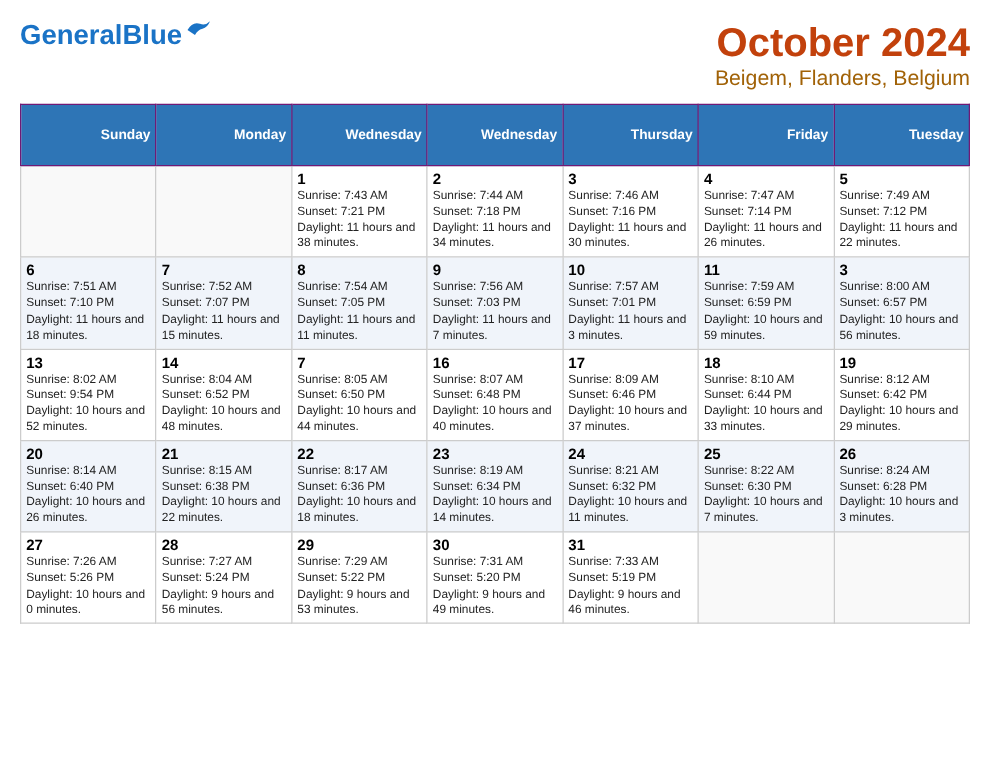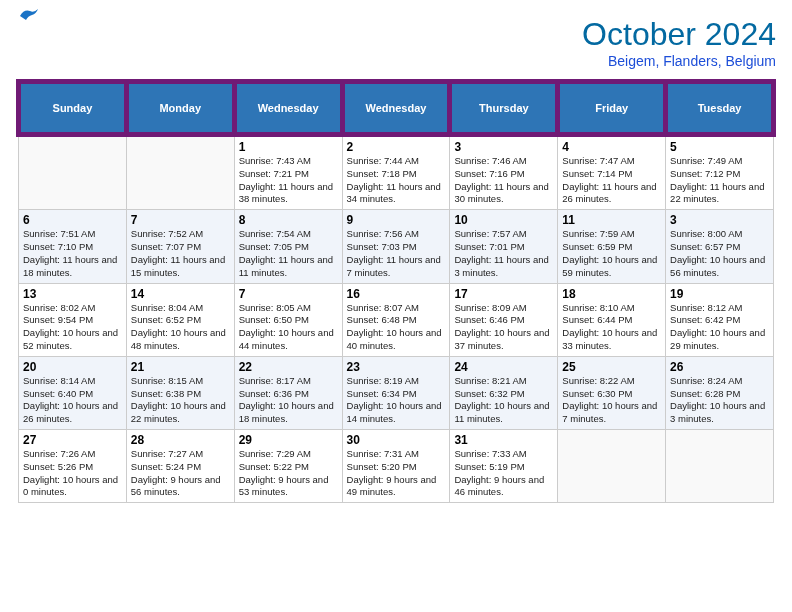--- a/index.html
+++ b/index.html
@@ -24,40 +24,40 @@
     .logo-text {
       font-size: 22px;
       font-weight: bold;
       color: #333;
       line-height: 1.1;
     }
     .logo-text span { color: #1a73c6; }
     .title-area { text-align: right; }
     .month-title {
       font-size: 32px;
-      font-weight: normal;
-      color: #0369a1;
+      font-weight: bold;
+      color: #c2410c;
     }
     .subtitle {
-      font-size: 14px;
-      color: #1d4ed8;
+      font-size: 17px;
+      color: #a16207;
     }
     .calendar {
       width: 100%;
       border-collapse: collapse;
       font-size: 10px;
     }
     .calendar th {
       background: #2e75b6;
       color: #fff;
       padding: 18px 4px;
-      text-align: center;
+      text-align: right;
       font-size: 11px;
       font-weight: bold;
-      border: 5px solid #701a75;
+      border: 1px solid #701a75;
     }
     .calendar td {
       vertical-align: top;
       border: 1px solid #ccc;
       padding: 3px 4px;
       width: 108px;
       min-height: 80px;
       background: #fff;
     }
     .calendar tr:nth-child(even) td {
@@ -76,20 +76,23 @@
     }
     .empty { background: #f9f9f9 !important; }
     .row-alt td { background: #eef2f9; }
   </style>
 </head>
 <body>
 
 <div class="header">
   <div class="logo">
     <div style="display:flex;align-items:center;">
+      <span class="logo-text">
+        <span>General</span><span style="color:#1a73c6;">Blue</span>
+      </span>
       <svg width="22" height="16" viewBox="0 0 22 16" style="margin-left:2px;margin-top:-8px;">
         <path d="M2,8 Q6,1 12,3 Q16,5 20,1 Q18,6 14,7 Q10,8 8,12 Q5,10 2,8Z" fill="#1a73c6"></path>
       </svg>
     </div>
   </div>
   <div class="title-area">
     <div class="month-title">October 2024</div>
     <div class="subtitle">Beigem, Flanders, Belgium</div>
   </div>
 </div>

